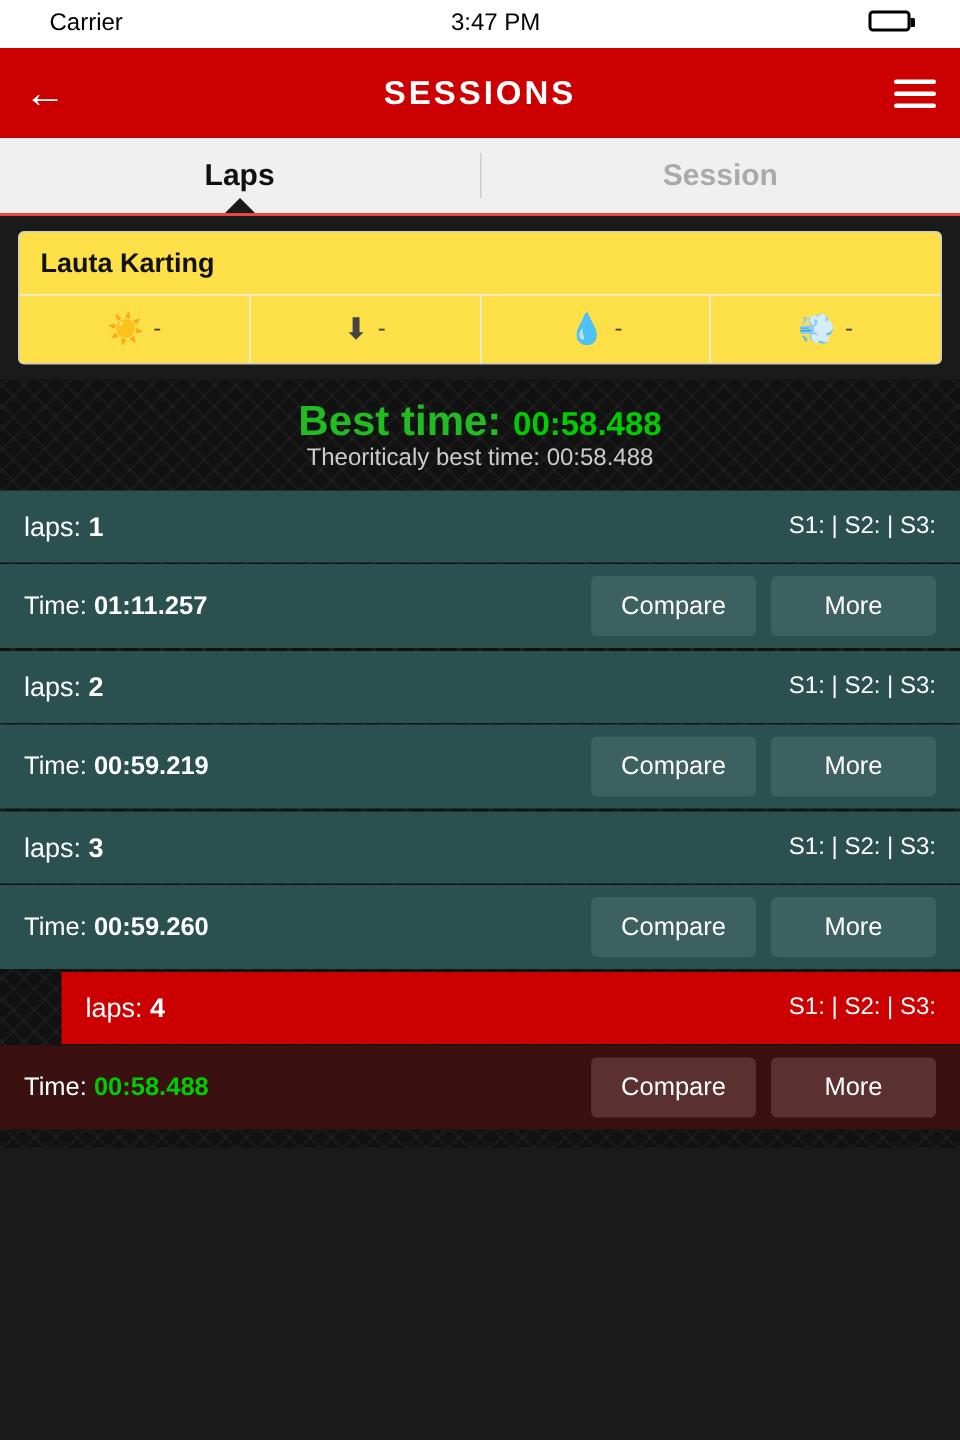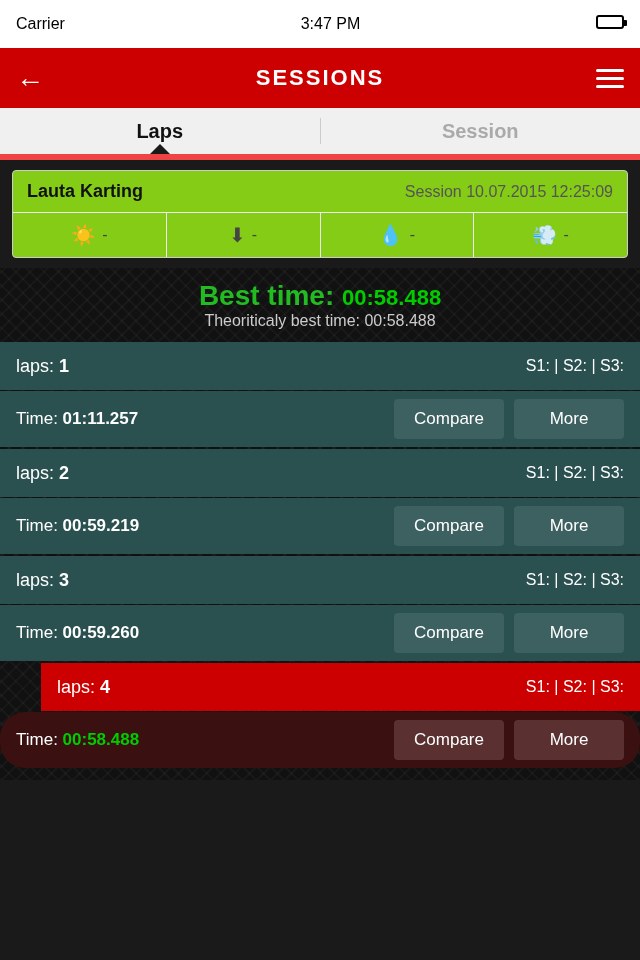--- a/index.html
+++ b/index.html
@@ -8,25 +8,25 @@
       width: 640px;
       min-height: 960px;
       font-family: -apple-system, 'Helvetica Neue', Arial, sans-serif;
       background: #1a1a1a;
       overflow-x: hidden;
     }
 
     
     .status-bar {
       background: #fff;
-      height: 48px;
+      height: 32px;
       display: flex;
       align-items: center;
       justify-content: space-between;
-      padding: 0 16px;
+      padding: 0 33px;
       font-size: 16px;
       font-weight: 500;
     }
     .status-bar .battery {
       width: 28px; height: 14px;
       border: 2px solid #000;
       border-radius: 3px;
       position: relative;
       display: inline-block;
     }
@@ -84,21 +84,21 @@
       background: #fff;
       border-radius: 2px;
     }
 
     
     .tabs {
       background: #f0f0f0;
       height: 52px;
       display: flex;
       align-items: stretch;
-      border-bottom: 6px solid #ef4444;
+      border-bottom: 2px solid #ef4444;
     }
     .tab {
       flex: 1;
       display: flex;
       align-items: center;
       justify-content: center;
       font-size: 20px;
       font-weight: 600;
       cursor: pointer;
       position: relative;
@@ -122,21 +122,21 @@
       color: #aaa;
     }
     .tab-divider {
       width: 1px;
       background: #ccc;
       margin: 10px 0;
     }
 
     
     .session-box {
-      background: #84cc16;
+      background: #fde047;
       border: 1px solid #ccc;
       margin: 10px 12px;
       border-radius: 4px;
     }
     .session-header {
       display: flex;
       justify-content: space-between;
       align-items: center;
       padding: 10px 14px;
       border-bottom: 1px solid #eee;
@@ -222,21 +222,20 @@
       background: #2a5050;
       display: flex;
       align-items: center;
       padding: 8px 16px;
       gap: 10px;
       min-height: 52px;
       margin-top: 1px;
     }
     .lap-detail-row.best {
       background: #3a1010;
-      border-radius: 25px;
     }
     .lap-time {
       flex: 1;
       color: #fff;
       font-size: 17px;
     }
     .lap-time strong {
       font-weight: 700;
     }
     .lap-time.best-lap strong {
@@ -305,21 +304,20 @@
   </div>
   <div class="tab-divider"></div>
   <div class="tab inactive">
     <span>Session</span>
   </div>
 </div>
 
 <div class="session-box">
   <div class="session-header">
     <span class="session-name">Lauta Karting</span>
-    <span class="session-date">Session 10.07.2015 12:25:09</span>
   </div>
   <div class="session-stats">
     <div class="stat-cell">
       <span class="stat-icon">☀️</span>
       <span>-</span>
     </div>
     <div class="stat-cell">
       <span class="stat-icon">⬇</span>
       <span>-</span>
     </div>

